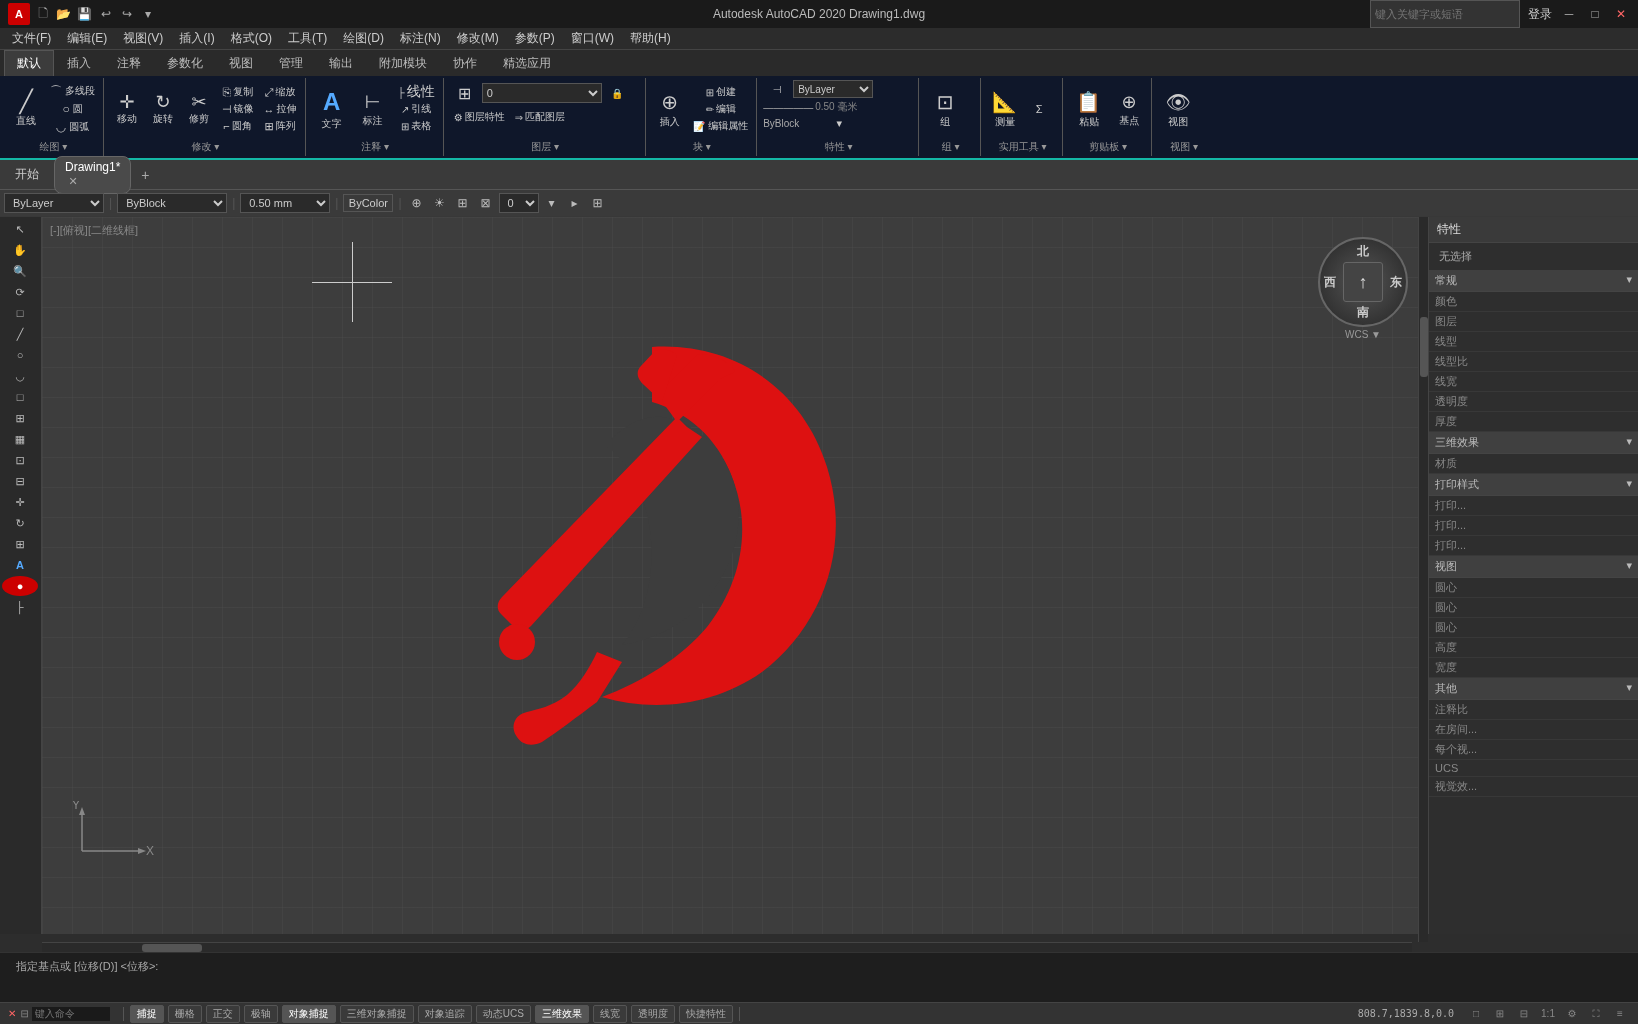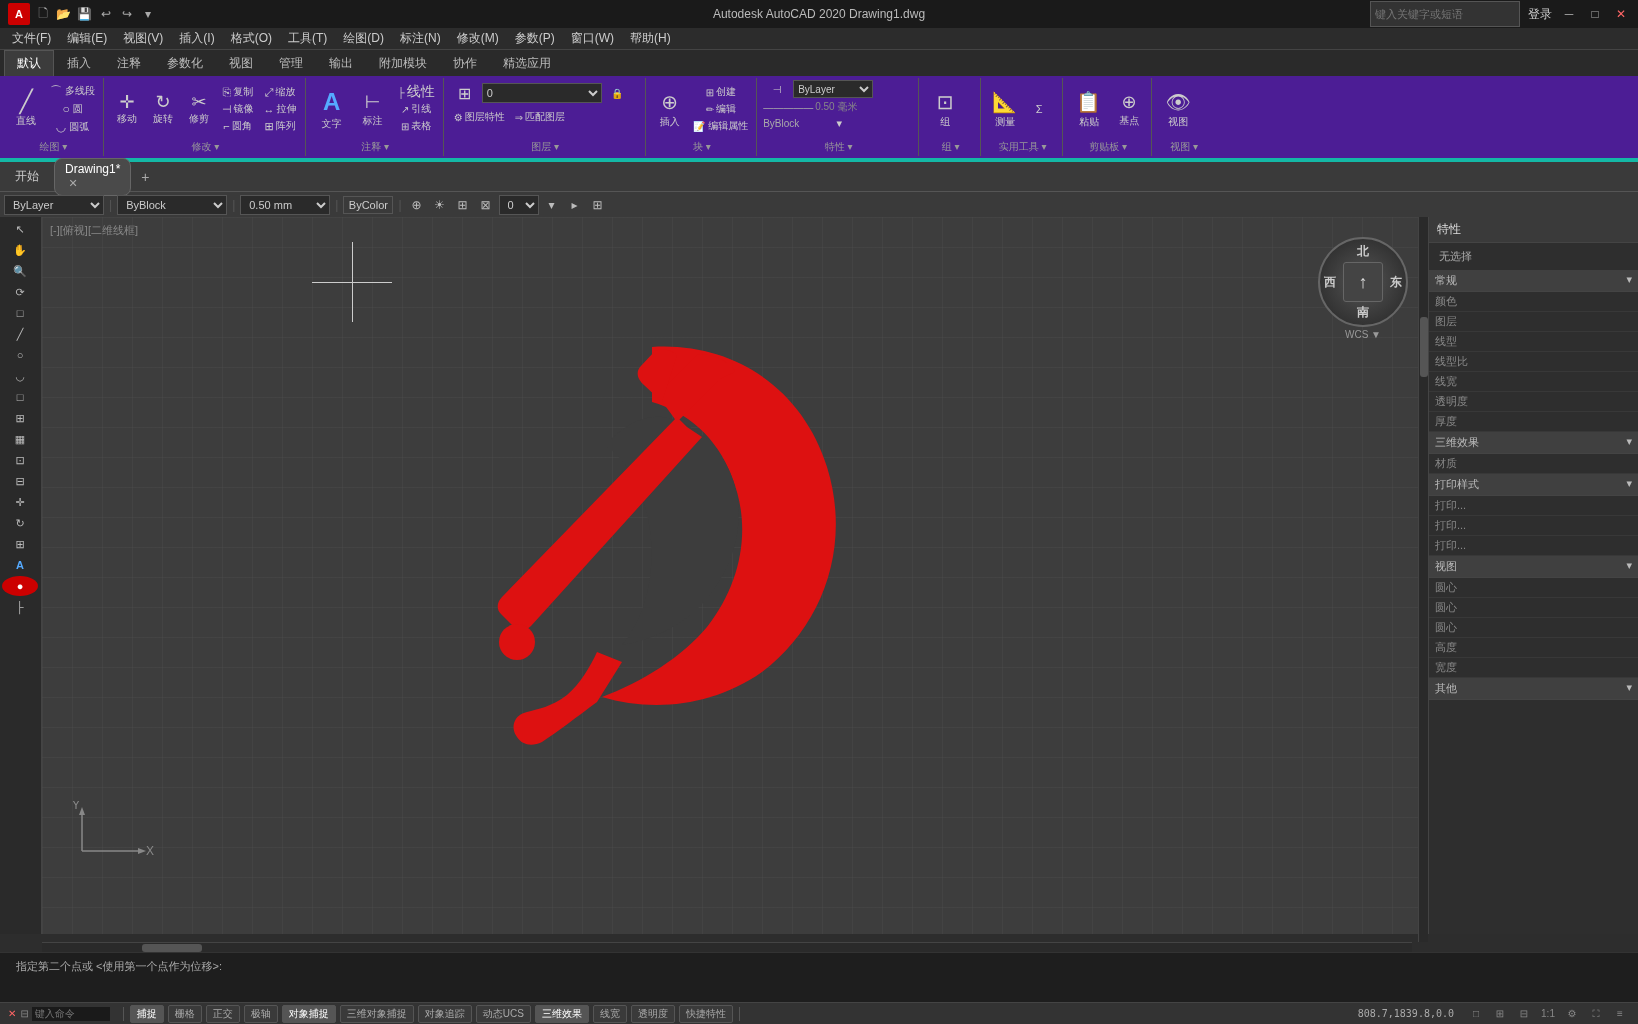--- a/index.html
+++ b/index.html
@@ -52,22 +52,22 @@
       padding: 2px 8px;
       font-size: 12px;
       color: #ccc;
       cursor: pointer;
       white-space: nowrap;
       text-align: center;
     }
 
     
     #ribbon {
-      background: #4c1d95;
-      border-bottom: 4px solid #14b8a6;
+      background: #0f172a;
+      border-bottom: 2px solid #14b8a6;
     }
     #ribbon-tabs {
       height: 26px;
       display: flex;
       align-items: flex-end;
       background: #2a2a2a;
       padding: 0 4px;
     }
     .ribbon-tab {
       padding: 4px 12px;
@@ -511,21 +511,21 @@
       <button class="qa-btn" title="新建">🗋</button>
       <button class="qa-btn" title="打开">📂</button>
       <button class="qa-btn" title="保存">💾</button>
       <button class="qa-btn" title="撤销">↩</button>
       <button class="qa-btn" title="重做">↪</button>
       <button class="qa-btn">▾</button>
     </div>
   </div>
   <div class="center">Autodesk AutoCAD 2020   Drawing1.dwg</div>
   <div class="right">
-    <input type="text" style="height: 14px; width: 150px; background: rgb(51, 51, 51); border: 1px solid rgb(85, 85, 85); color: rgb(204, 204, 204); font-size: 11px; padding: 12px 4px;" placeholder="键入关键字或短语">
+    <input type="text" style="height: 28px; width: 150px; background: rgb(51, 51, 51); border: 1px solid rgb(85, 85, 85); color: rgb(204, 204, 204); font-size: 11px; padding: 0px 4px;" placeholder="键入关键字或短语">
     <span style="color:#ccc;cursor:pointer;font-size:12px;">登录</span>
     <button class="qa-btn">─</button>
     <button class="qa-btn">□</button>
     <button class="qa-btn" style="color:#f66;">✕</button>
   </div>
 </div>
 
 <div id="menu-bar">
   <div class="menu-item">文件(F)</div>
   <div class="menu-item">编辑(E)</div>
@@ -1062,20 +1062,42 @@
     <div class="rs-row">
       <span class="label">宽度</span>
       <span class="value"></span>
     </div>
   </div>
 
   <div class="rs-section-title">
     <span>其他</span>
       <span>▾</span>
   </div>
+  <div>
+    <div class="rs-row">
+      <span class="label">注释比</span>
+      <span class="value"></span>
+    </div>
+    <div class="rs-row">
+      <span class="label">在房间...</span>
+      <span class="value"></span>
+    </div>
+    <div class="rs-row">
+      <span class="label">每个视...</span>
+      <span class="value"></span>
+    </div>
+    <div class="rs-row">
+      <span class="label">UCS</span>
+      <span class="value"></span>
+    </div>
+    <div class="rs-row">
+      <span class="label">视觉效...</span>
+      <span class="value"></span>
+    </div>
+  </div>
 </div>
 
 <div id="hscroll">
   <div style="width:60px;height:8px;background:#555;border-radius:3px;margin:1px 100px;"></div>
 </div>
 <div id="vscroll">
   <div style="width:8px;height:60px;background:#555;border-radius:3px;margin:100px 1px;"></div>
 </div>
 
 <div id="tab-bar">
@@ -1089,21 +1111,21 @@
   <div style="margin-left:auto;display:flex;align-items:center;gap:8px;padding:0 4px;">
     <div class="st-icon" style="font-size:14px;">🟡</div>
     <div class="st-icon" style="font-size:14px;">⬛</div>
     <div class="st-icon">⊞</div>
     <div class="st-icon">☰</div>
     <div class="st-icon">🔧</div>
   </div>
 </div>
 
 <div id="command-area">
-  <div style="padding:2px 8px;font-size:11px;color:#aaa;">指定第二个点或 &lt;使用第一个点作为位移&gt;:</div>
+  <div style="padding:2px 8px;font-size:11px;color:#aaa;">指定基点或 [位移(D)] &lt;位移&gt;:</div>
 </div>
 
 <div id="bottom-strip">
   <div style="display:flex;align-items:center;gap:2px;font-size:10px;color:#888;margin-right:6px;">
     <span style="color:#f66;margin-right:2px;">✕</span>
     <span>⊟</span>
     <input type="text" style="width: 80px; height: 16px; background: rgb(26, 26, 26); border: 1px solid rgb(51, 51, 51); color: rgb(204, 204, 204); font-size: 10px; padding: 0px 3px;" placeholder="键入命令">
   </div>
   <div class="bs-sep"></div>
   <div class="bs-btn active">捕捉</div>

